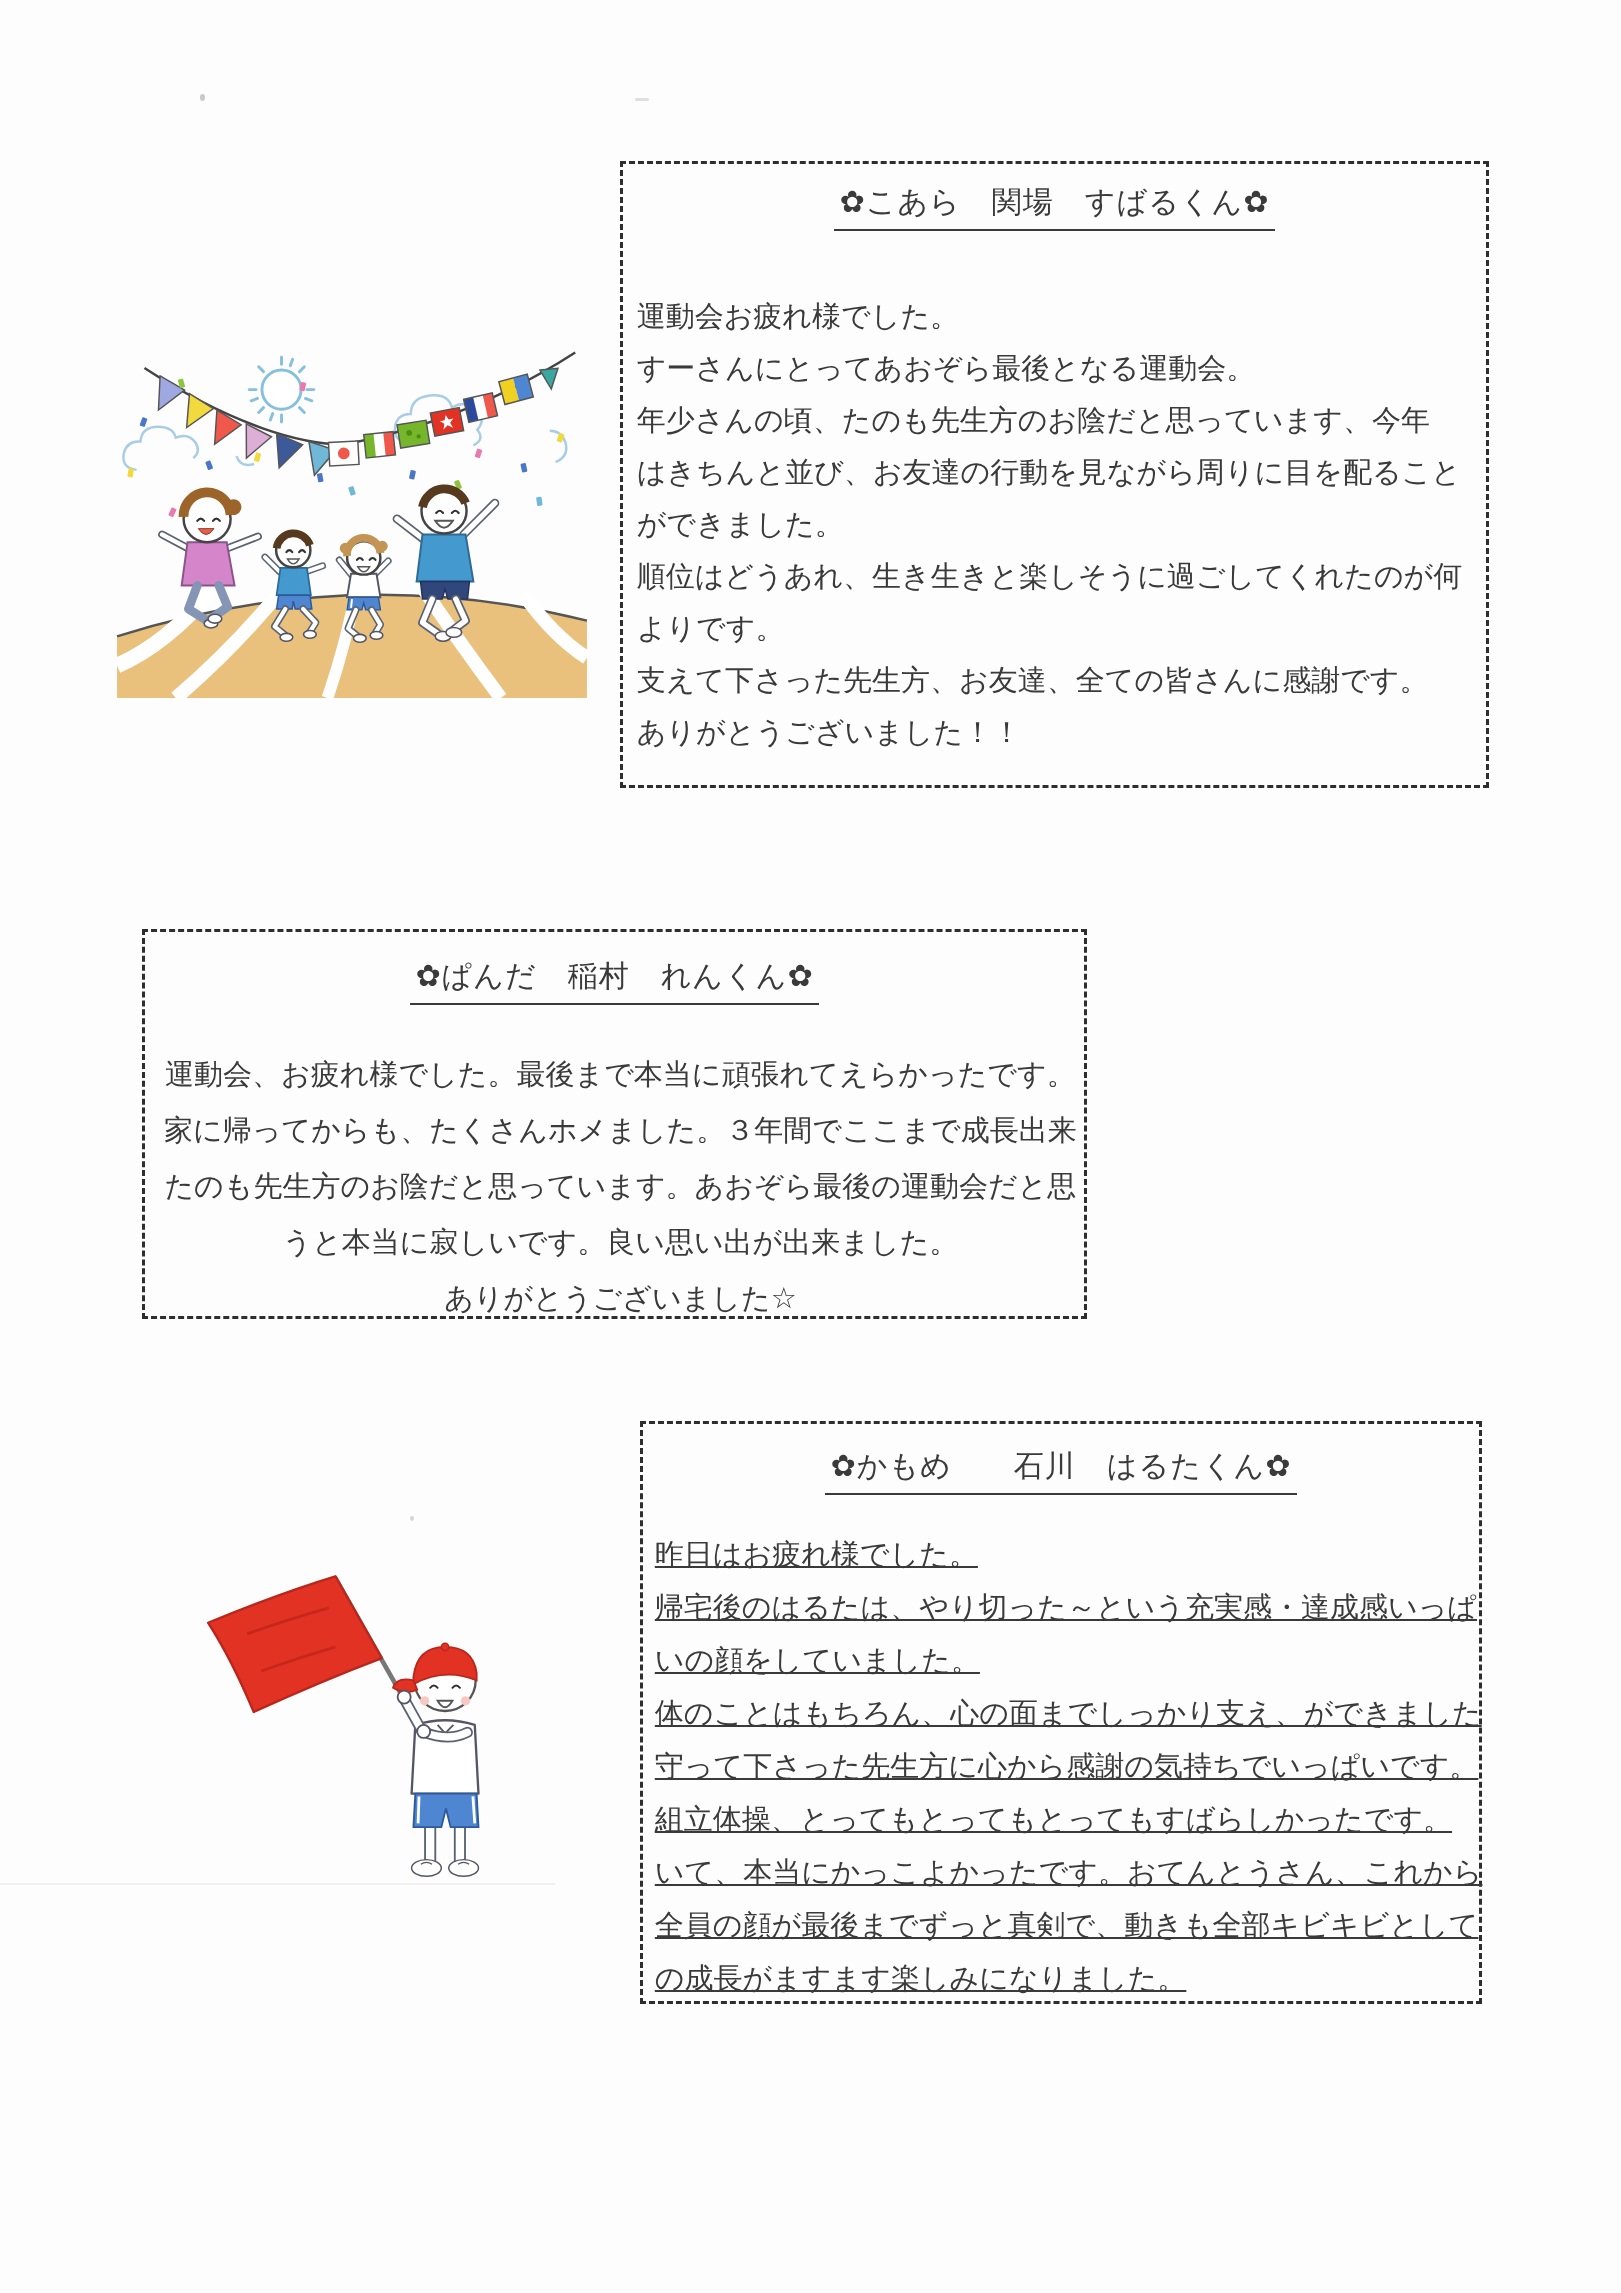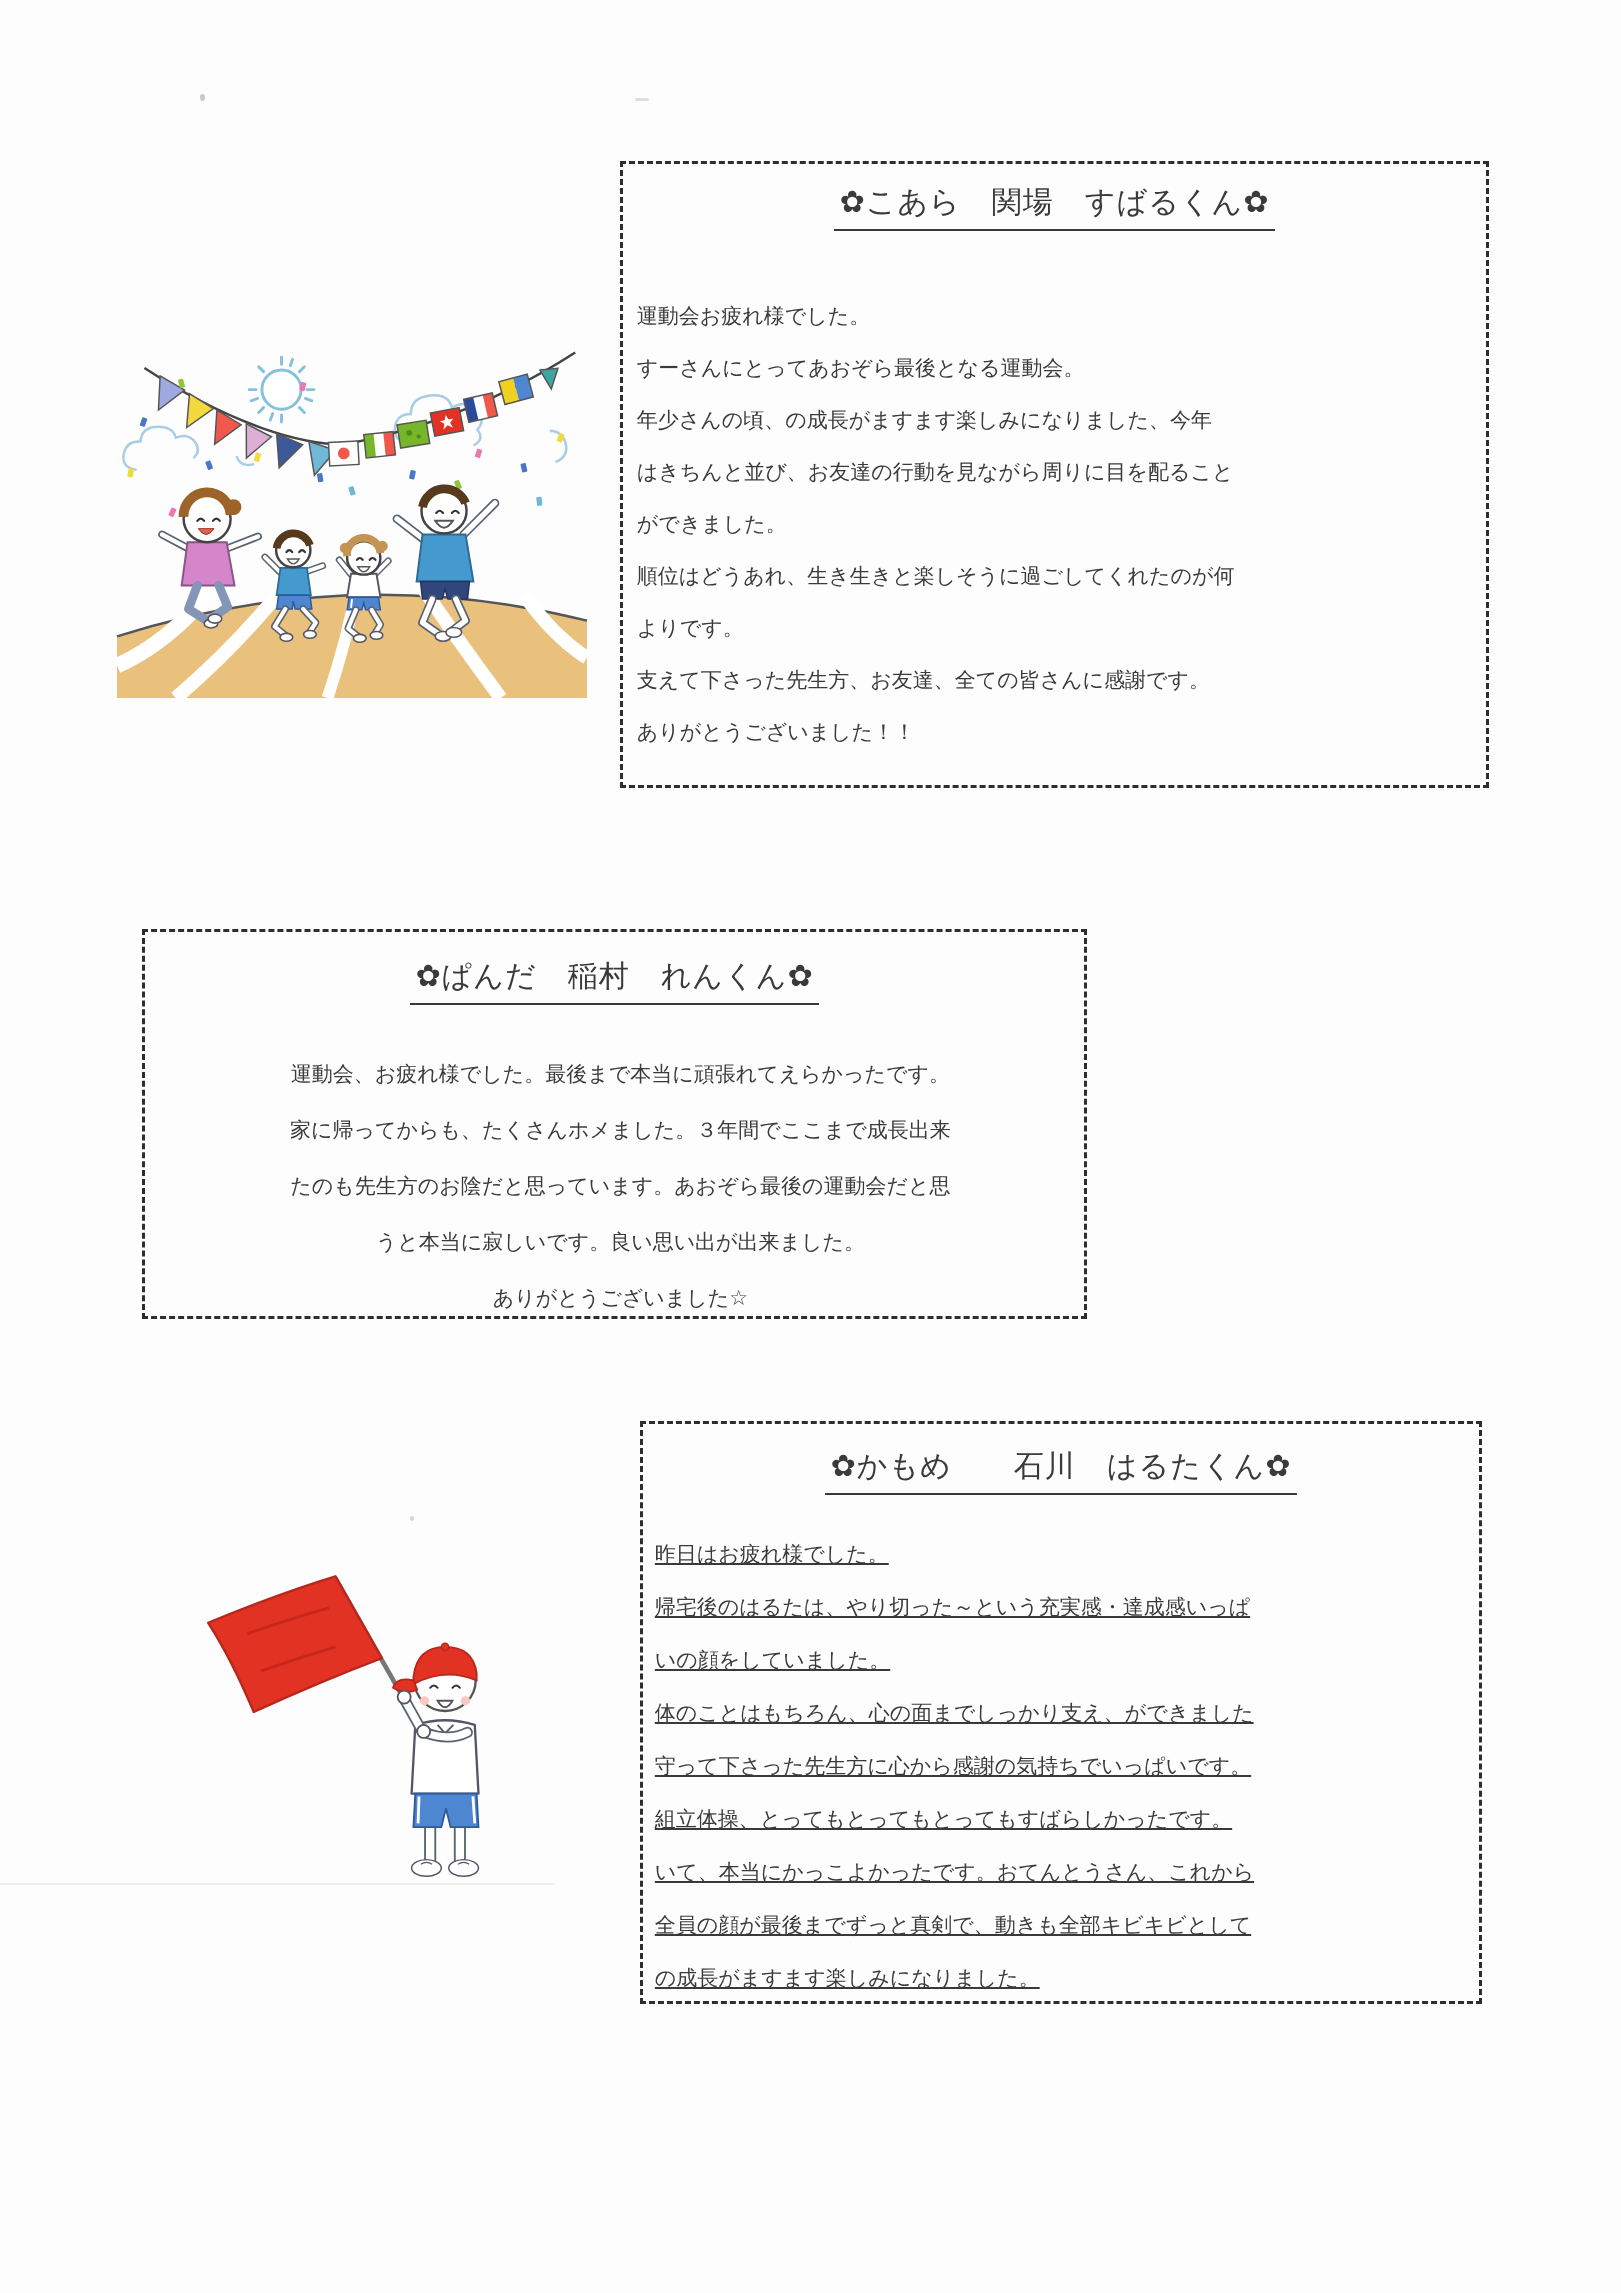--- a/index.html
+++ b/index.html
@@ -29,21 +29,21 @@
     font-size:30px;font-weight:500;letter-spacing:1px;
   }
   .card-koala  .card-title{margin-top:17.6px;}
   .card-panda  .card-title{margin-top:23.5px;}
   .card-kamome .card-title{margin-top:21.6px;}
   .title-text{
     display:inline-block;
     border-bottom:2.9px solid var(--ink,#3a3a3a);
     padding:0 5.9px 6.9px 5.9px;
   }
-  .card-lines{font-size:21px;white-space:nowrap;}
+  .card-lines{font-size:29px;white-space:nowrap;}
   .card-koala  .card-lines{margin:59px 0 0 13.7px;line-height:52px;}
   .card-panda  .card-lines{margin:41px 0 0 11.8px;line-height:56px;text-align:center;}
   .card-kamome .card-lines{margin:33px 0 0 11.8px;line-height:53px;}
   .line{white-space:nowrap;}
   
   .illus{position:absolute;}
   .illus-sports{left:116px;top:325px;width:472px;height:373px;}
   .illus-flagboy{left:196px;top:1541px;width:316px;height:353px;}
   
   .f-white{fill:#ffffff;stroke:#555;stroke-width:1.5;}
@@ -245,21 +245,21 @@
     </g>
   </svg>
 
   <section class="card card-koala">
     <h2 class="card-title">
       <span class="title-text">✿こあら　関場　すばるくん✿</span>
     </h2>
     <div class="card-lines">
         <div class="line">運動会お疲れ様でした。</div>
         <div class="line">すーさんにとってあおぞら最後となる運動会。</div>
-        <div class="line">年少さんの頃、の成長がますます楽しみになりました、今年</div>
+        <div class="line">年少さんの頃、たのも先生方のお陰だと思っています、今年</div>
         <div class="line">はきちんと並び、お友達の行動を見ながら周りに目を配ること</div>
         <div class="line">ができました。</div>
         <div class="line">順位はどうあれ、生き生きと楽しそうに過ごしてくれたのが何</div>
         <div class="line">よりです。</div>
         <div class="line">支えて下さった先生方、お友達、全ての皆さんに感謝です。</div>
         <div class="line">ありがとうございました！！</div>
       </div>
   </section>
 
   <section class="card card-panda">

